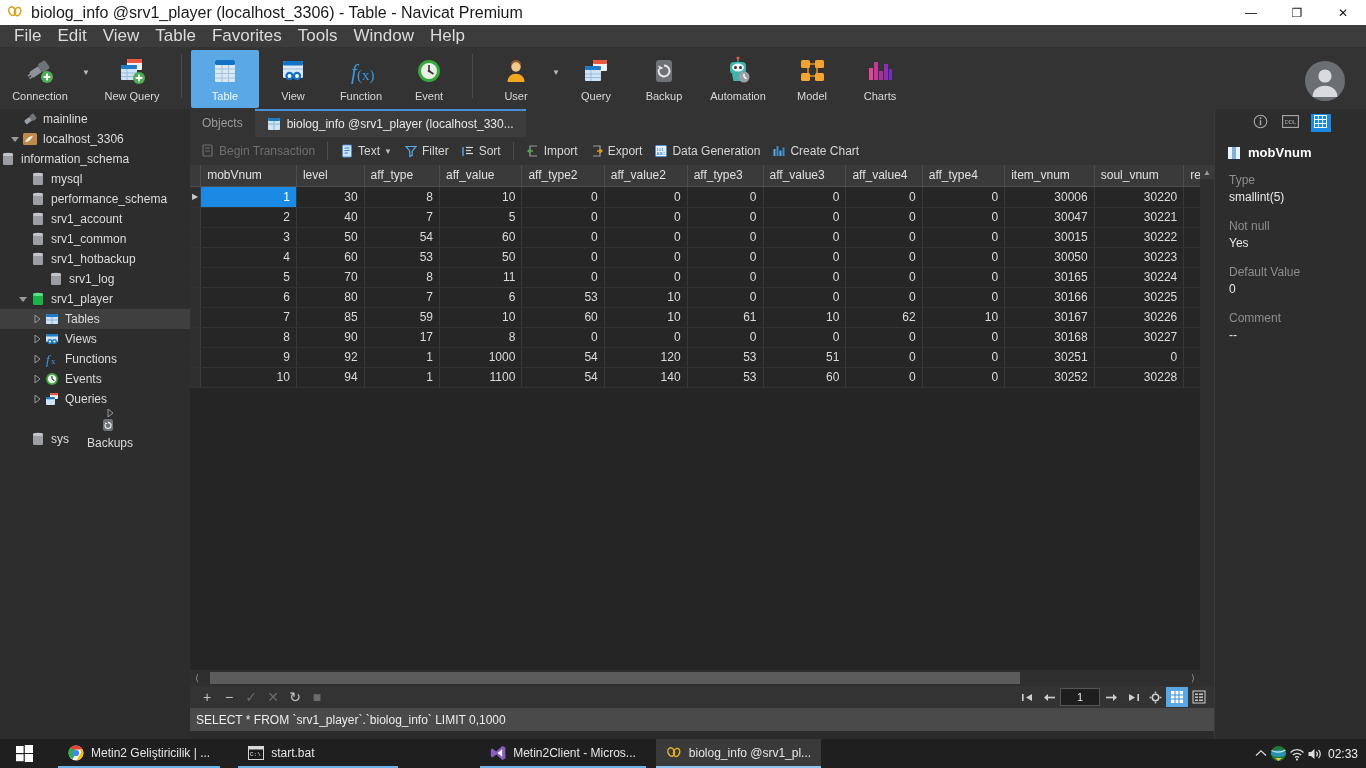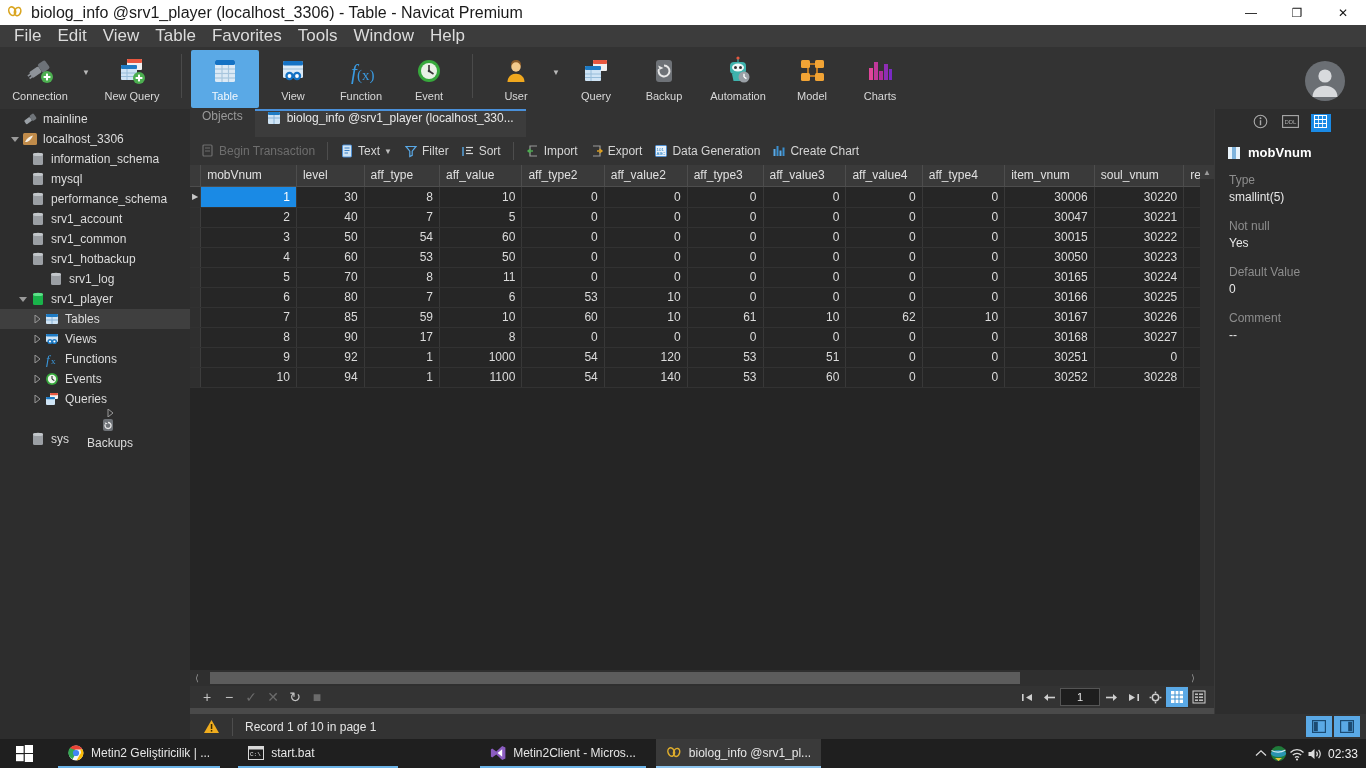--- a/index.html
+++ b/index.html
@@ -76,21 +76,21 @@
   
   .center {
     position: absolute; left: 190px; top: 109px; width: 1024px; height: 630px;
     background: #2b2b2b;
   }
   .tabbar {
     position: absolute; left: 0; top: 0; width: 1024px; height: 28px;
     background: #333333; display: flex; align-items: flex-end;
   }
   .tab {
-    height: 28px; display: flex; align-items: flex-start; padding: 0 12px;
+    height: 28px; display: flex; align-items: center; padding: 0 12px;
     font-size: 12px; color: #9a9a9a; white-space: nowrap;
   }
   .tab.active {
     background: #3c3c3c; color: #e8e8e8;
     border-top: 2px solid #4a90d9;
   }
   .tab .tabico { width: 14px; height: 14px; margin-right: 6px; display: block; }
 
   .subtoolbar {
     position: absolute; left: 0; top: 28px; width: 1024px; height: 28px;
@@ -481,21 +481,21 @@
         </span>
       <span class="tico">
         <svg width="16" height="16" viewBox="0 0 16 16">
             <rect x="1" y="2" width="14" height="12" rx="1.5" fill="#c08b4a"></rect>
             <path d="M3 11c2-4 5-6 8-6.5-1 2-2.5 5-6 6.5z" fill="#f6f0e6"></path>
           </svg>
       </span>
       <span class="tlabel">localhost_3306</span>
     </div>
 
-    <div class="tree-row" style="padding-left:30px;align-items:center;">
+    <div class="tree-row" style="align-items:center;">
       <span class="tico">
         <svg width="16" height="16" viewBox="0 0 16 16">
             <rect x="3" y="2" width="10" height="12" rx="1.5" fill="#9b9fa4"></rect>
             <ellipse cx="8" cy="3.4" rx="5" ry="1.6" fill="#c3c7cb"></ellipse>
           </svg>
       </span>
       <span class="tlabel">information_schema</span>
     </div>
 
     <div class="tree-row" style="padding-left:30px;">
@@ -1133,45 +1133,20 @@
     <div class="rp-field">
       <div class="rp-key">Default Value</div>
       <div class="rp-val">0</div>
     </div>
     <div class="rp-field">
       <div class="rp-key">Comment</div>
       <div class="rp-val">--</div>
     </div>
   </div>
 
-  <div class="statusbar">
-    <div class="sbar-warn">
-      <svg width="17" height="15" viewBox="0 0 17 15">
-          <path d="M8.5 1 L16 14 L1 14 Z" fill="#f0ad1e"></path>
-          <rect x="7.8" y="5" width="1.5" height="5" fill="#3a2a00"></rect>
-          <rect x="7.8" y="11" width="1.5" height="1.6" fill="#3a2a00"></rect>
-        </svg>
-    </div>
-    <div class="sbar-sep"></div>
-    <div class="sbar-txt">Record 1 of 10 in page 1</div>
-    <div class="sbar-right">
-      <div class="sbar-tog">
-        <svg width="14" height="13" viewBox="0 0 14 13">
-            <rect x="0.6" y="0.6" width="12.8" height="11.8" fill="none" stroke="#1b4a72" stroke-width="1.2"></rect>
-            <rect x="1.8" y="1.8" width="4" height="9.4" fill="#1b4a72"></rect>
-          </svg>
-      </div>
-      <div class="sbar-tog">
-        <svg width="14" height="13" viewBox="0 0 14 13">
-            <rect x="0.6" y="0.6" width="12.8" height="11.8" fill="none" stroke="#1b4a72" stroke-width="1.2"></rect>
-            <rect x="8.2" y="1.8" width="4" height="9.4" fill="#1b4a72"></rect>
-          </svg>
-      </div>
-    </div>
-  </div>
 
   <div class="taskbar">
     <div class="start-btn">
       <svg width="17" height="17" viewBox="0 0 17 17">
           <rect x="0" y="1" width="7.6" height="7" fill="#ffffff"></rect>
           <rect x="8.8" y="0" width="8.2" height="8" fill="#ffffff"></rect>
           <rect x="0" y="9.2" width="7.6" height="7" fill="#ffffff"></rect>
           <rect x="8.8" y="9" width="8.2" height="8" fill="#ffffff"></rect>
         </svg>
     </div>

